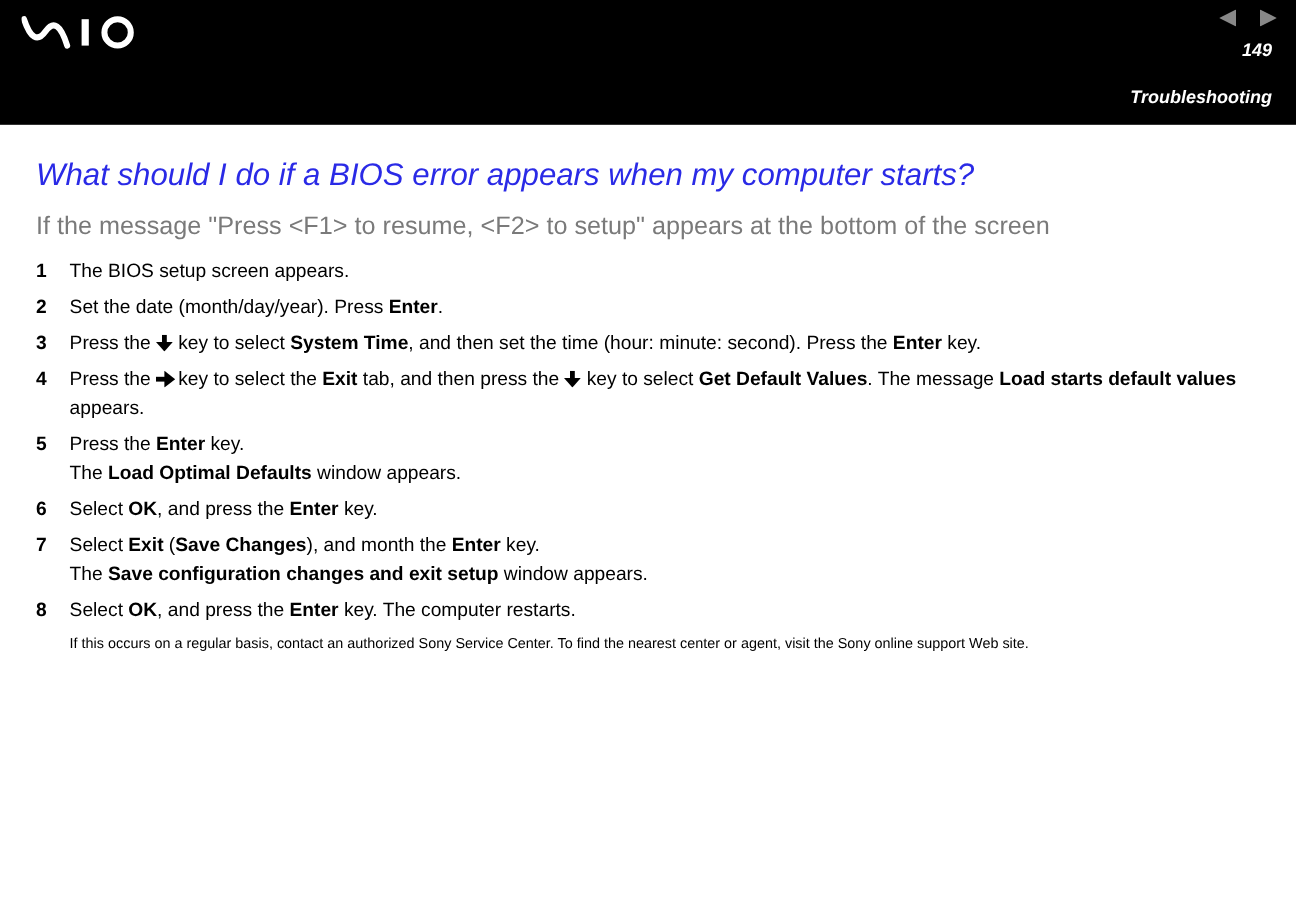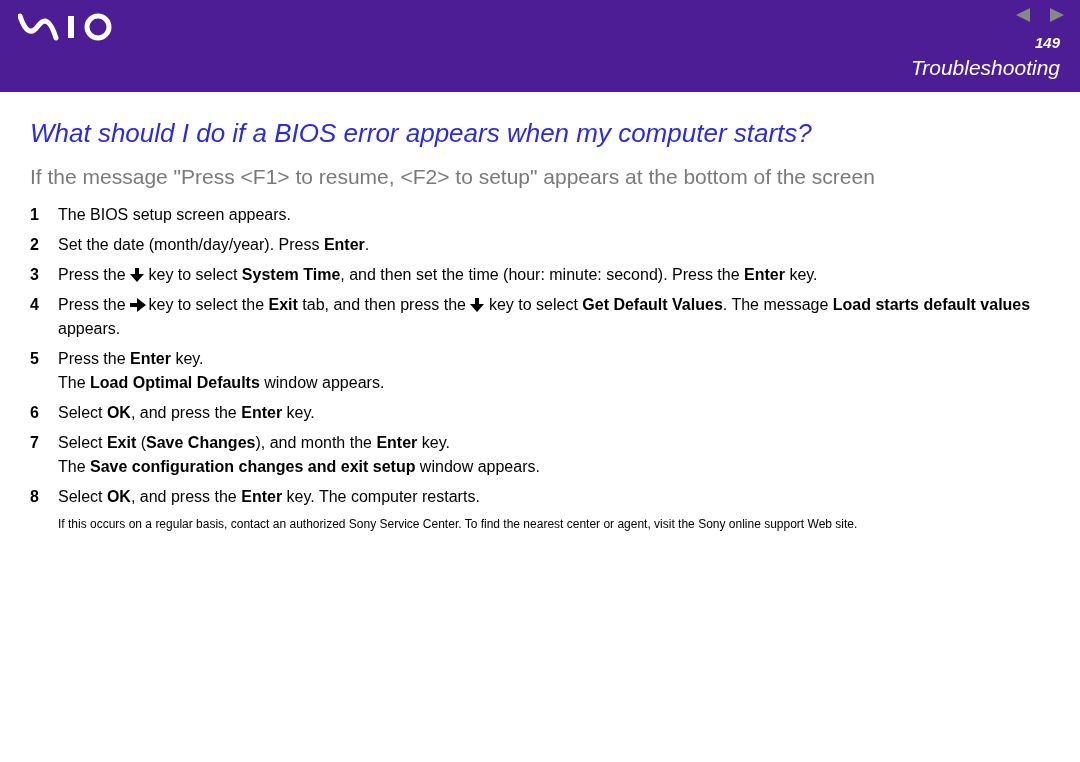--- a/index.html
+++ b/index.html
@@ -1,19 +1,19 @@
 <!DOCTYPE html>
 <html><head>
 <meta charset="utf-8">
 <style>
   * { box-sizing: border-box; margin: 0; padding: 0; }
   html, body { width: 1080px; height: 762px; font-family: Arial, Helvetica, sans-serif; background: #fff; }
   .header {
-    background: #4c1d95;
-    height: 92px;
+    background: #000000;
+    height: 104px;
     width: 100%;
     position: relative;
     color: #fff;
   }
   .logo {
     position: absolute;
     left: 18px;
     top: 12px;
   }
   .nav-arrows {
@@ -28,24 +28,24 @@
     position: absolute;
     right: 20px;
     top: 34px;
     font-style: italic;
     font-weight: bold;
     font-size: 15px;
   }
   .section-label {
     position: absolute;
     right: 20px;
-    top: 56px;
+    top: 73px;
     font-style: italic;
-    font-weight: normal;
-    font-size: 21px;
+    font-weight: bold;
+    font-size: 15px;
   }
   .content {
     padding: 26px 26px 0 30px;
   }
   .heading {
     color: #2a2ae6;
     font-style: italic;
     font-size: 26px;
     font-weight: normal;
     margin-bottom: 16px;

